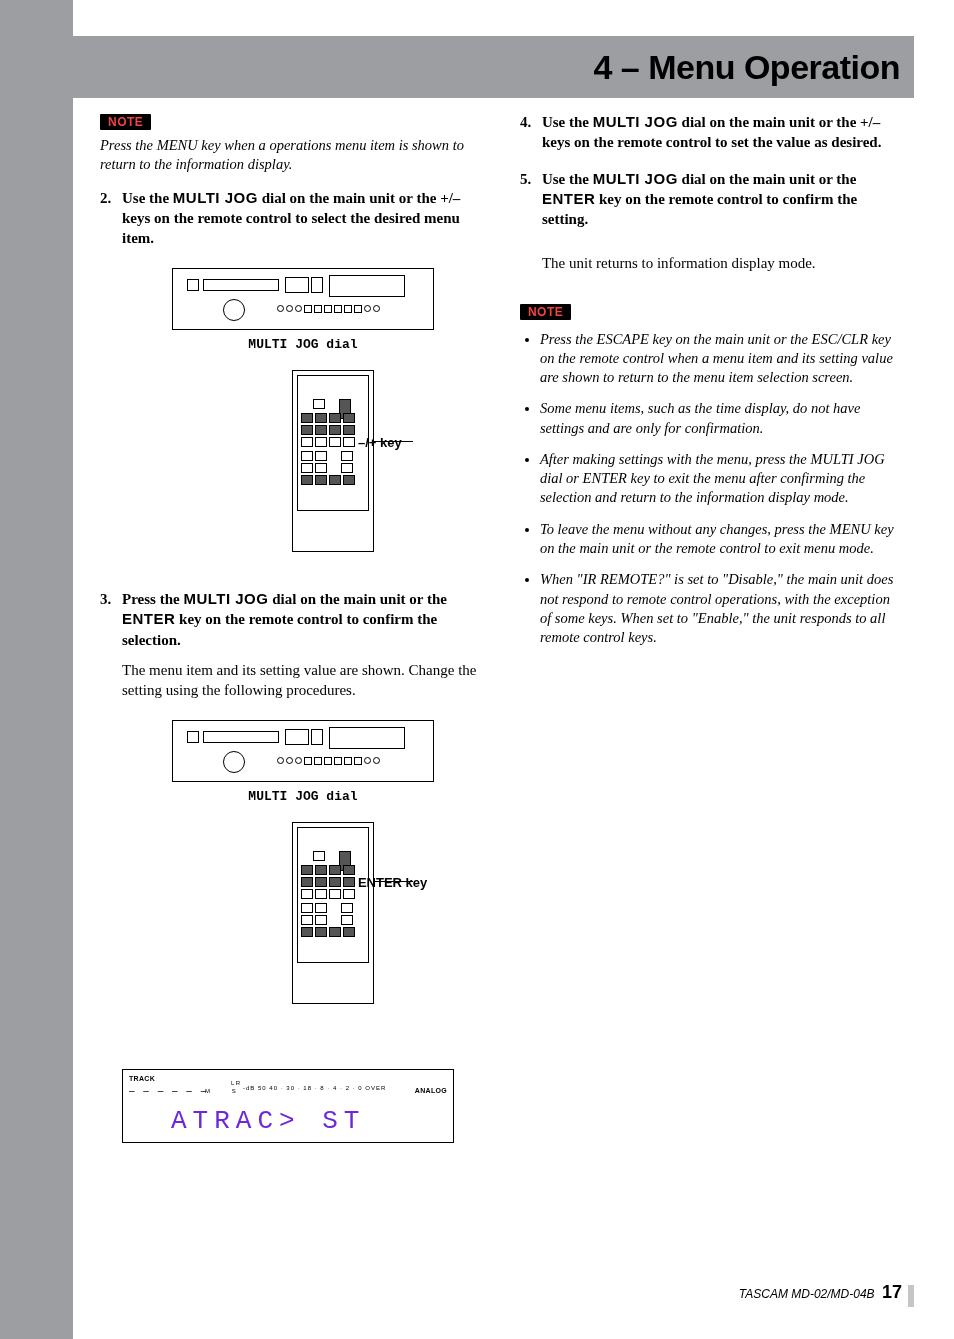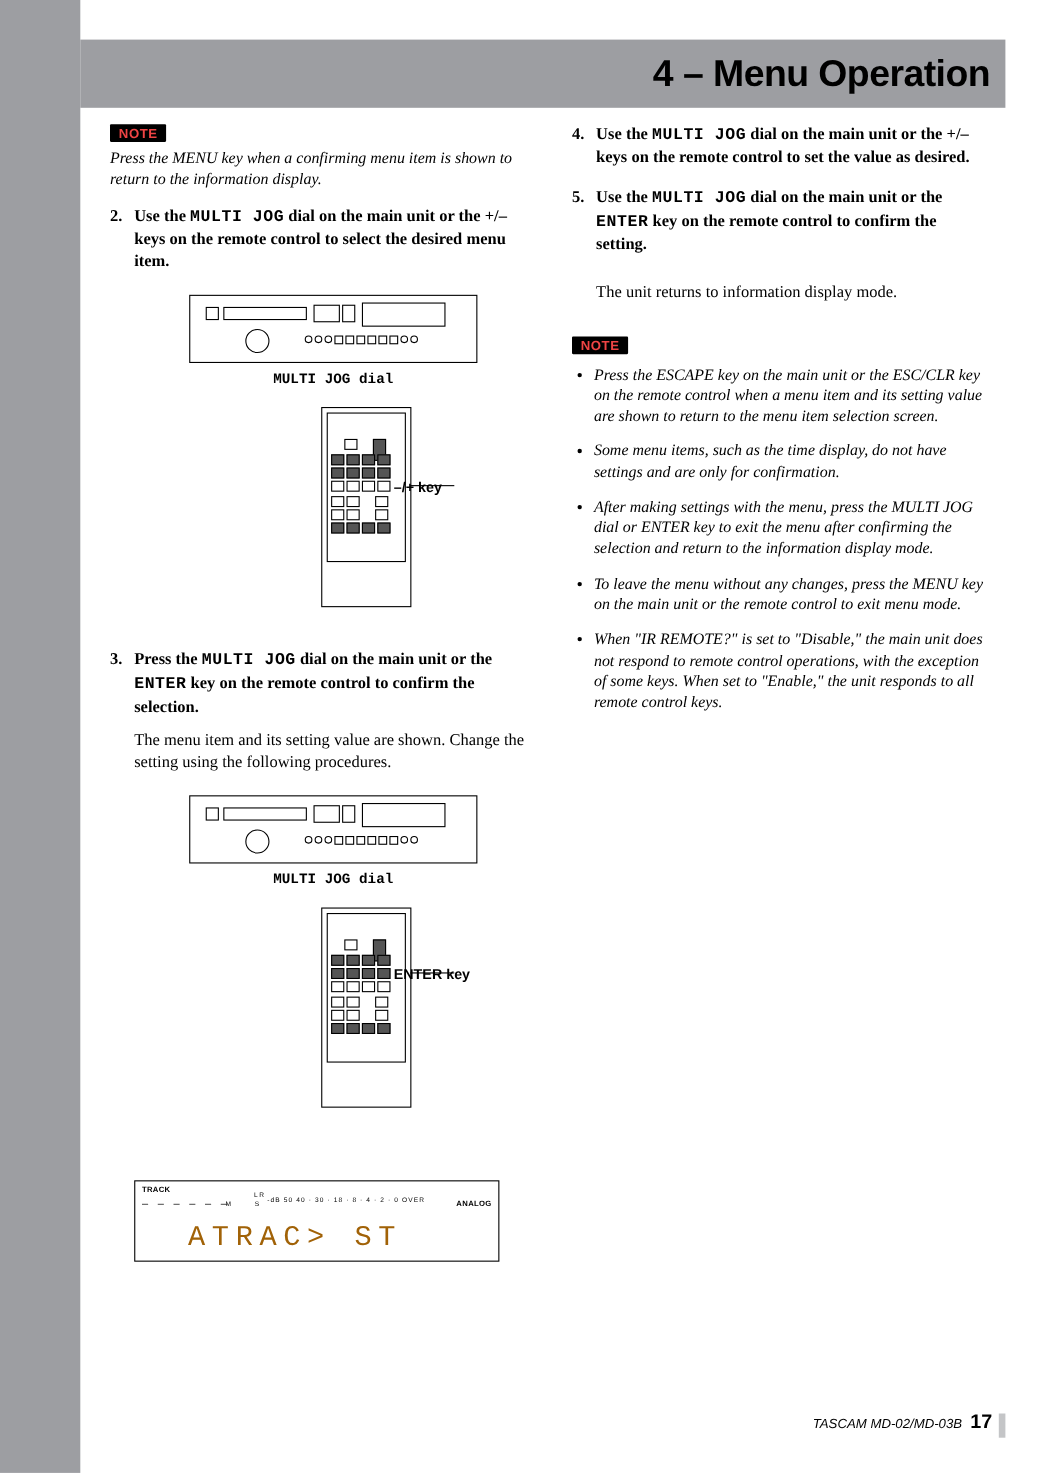--- a/index.html
+++ b/index.html
@@ -87,21 +87,21 @@
   ol.steps > li .num {
     position: absolute;
     left: -22px;
     top: 0;
     font-weight: 700;
   }
   .step-body {
     font-weight: 700;
   }
   .step-body .sc {
-    font-family: Liberation Mono, monospace;
+    font-family: Liberation Sans, sans-serif;
     letter-spacing: 0.5px;
   }
   .step-sub {
     font-weight: 400;
     margin-top: 10px;
   }
   .plain {
     font-weight: 400;
     font-size: 15px;
     line-height: 1.35;
@@ -211,21 +211,21 @@
     font-size:6px; line-height:7px;
   }
   .lcd .msr {
     position:absolute; left:82px; top:17px;
     font-size:6px; letter-spacing:10px;
   }
   .lcd .seg {
     position:absolute; left:48px; top:34px;
     font-family: "Courier New", monospace;
     font-size:26px; letter-spacing:6px;
-    color:#a16207;
+    color:#6d28d9;
   }
 
   
   .footer {
     position:absolute;
     right:52px; bottom:36px;
     font-family: Helvetica, Arial, sans-serif;
     font-size:12px;
     font-style: italic;
   }
@@ -252,21 +252,21 @@
 
   <div class="header-band">
     <div class="header-title">4 – Menu Operation</div>
   </div>
 
   <div class="content">
 
     <div class="col col-left">
 
       <div class="note-tag">NOTE</div>
-      <div class="note-text">Press the MENU key when a confirming menu item is shown to return to the information display.</div>
+      <div class="note-text">Press the MENU key when a operations menu item is shown to return to the information display.</div>
 
       <ol class="steps">
         <li>
           <span class="num">2.</span>
           <span class="step-body">
             <span>Use the </span><span class="sc">MULTI JOG</span><span> dial on the main unit or the +/– keys on the remote control to select the desired menu item.</span>
           </span>
 
           <div class="illus-wrap">
             <div class="panel-box">
@@ -370,18 +370,18 @@
         <li>Some menu items, such as the time display, do not have settings and are only for confirmation.</li>
         <li>After making settings with the menu, press the MULTI JOG dial or ENTER key to exit the menu after confirming the selection and return to the information display mode.</li>
         <li>To leave the menu without any changes, press the MENU key on the main unit or the remote control to exit menu mode.</li>
         <li>When "IR REMOTE?" is set to "Disable," the main unit does not respond to remote control operations, with the exception of some keys. When set to "Enable," the unit responds to all remote control keys.</li>
       </ul>
     </div>
 
   </div>
 
   <div class="footer">
-    <span>TASCAM  MD-02/MD-03B</span>
+    <span>TASCAM  MD-02/MD-04B</span>
     <span class="pagenum">17</span>
   </div>
   <div class="footer-tick"></div>
 
 </div>
 
 </body></html>

